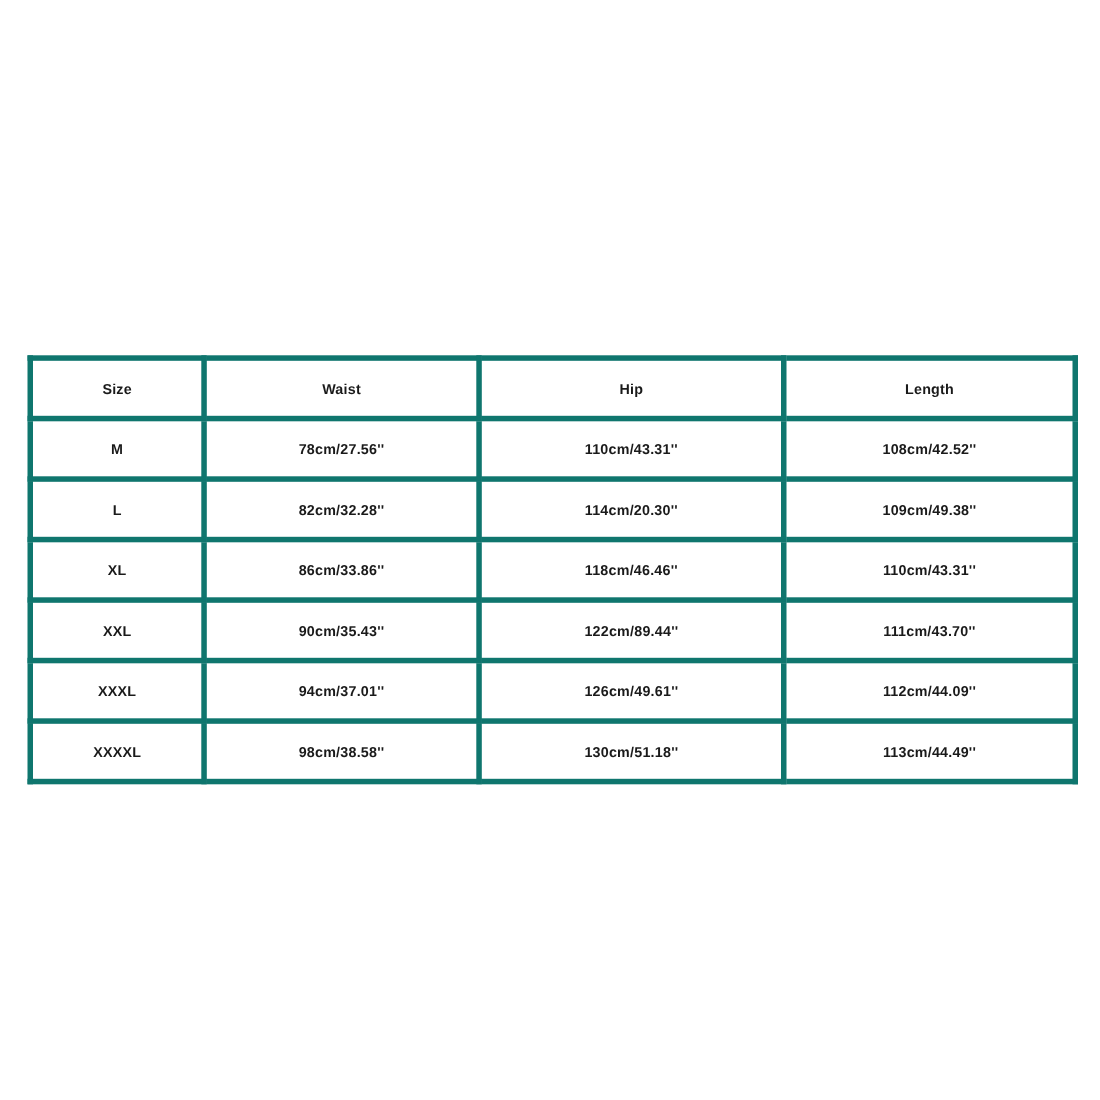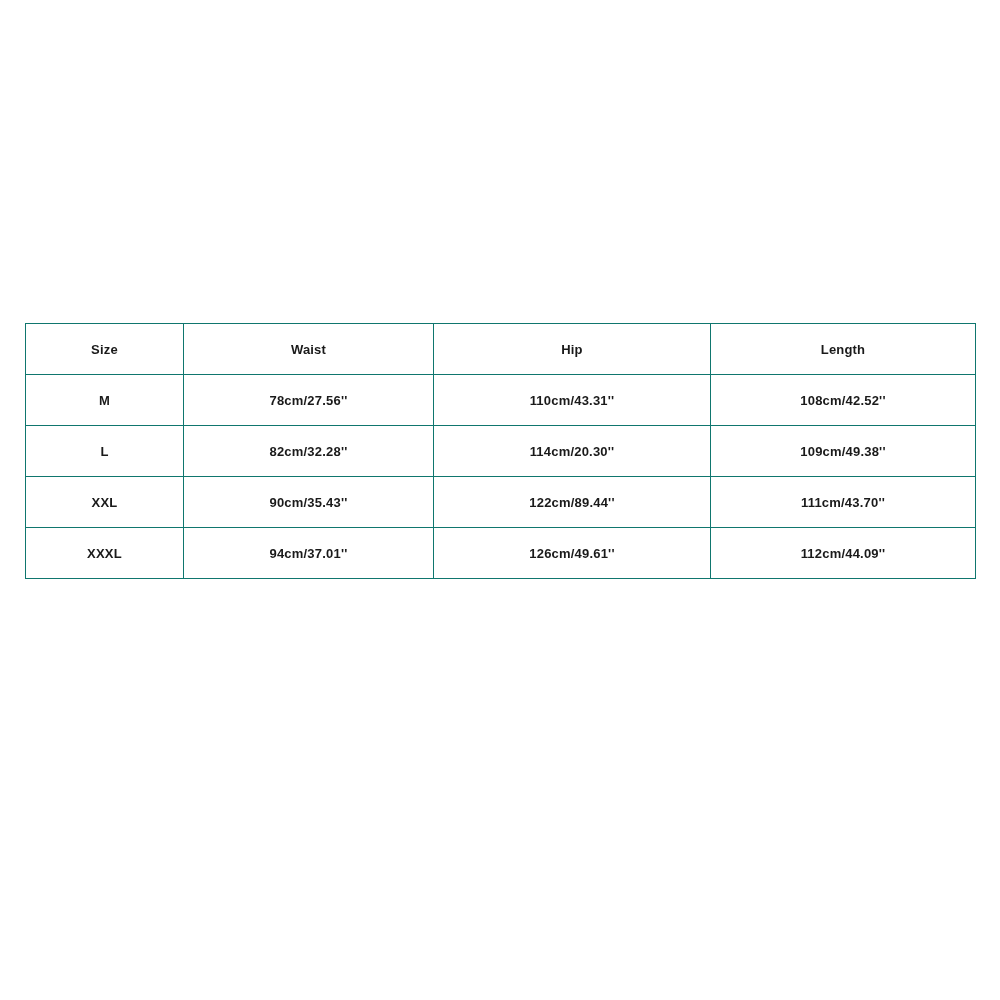--- a/index.html
+++ b/index.html
@@ -29,21 +29,21 @@
     top: 323px;
     width: 950px;
   }
   table.size-table {
     border-collapse: collapse;
     width: 950px;
     table-layout: fixed;
   }
   table.size-table th,
   table.size-table td {
-    border: 1px solid #0f766e;
+    border: 5px solid #0f766e;
     height: 50px;
     text-align: center;
     vertical-align: middle;
     font-size: 13px;
     font-weight: bold;
     color: #1a1a1a;
     padding: 0;
     letter-spacing: 0.2px;
   }
   table.size-table th {
@@ -81,27 +81,39 @@
           <td>110cm/43.31''</td>
           <td>108cm/42.52''</td>
         </tr>
         <tr>
           <td>L</td>
           <td>82cm/32.28''</td>
           <td>114cm/20.30''</td>
           <td>109cm/49.38''</td>
         </tr>
         <tr>
+          <td>XL</td>
+          <td>86cm/33.86''</td>
+          <td>118cm/46.46''</td>
+          <td>110cm/43.31''</td>
+        </tr>
+        <tr>
           <td>XXL</td>
           <td>90cm/35.43''</td>
           <td>122cm/89.44''</td>
           <td>111cm/43.70''</td>
         </tr>
         <tr>
           <td>XXXL</td>
           <td>94cm/37.01''</td>
           <td>126cm/49.61''</td>
           <td>112cm/44.09''</td>
         </tr>
+        <tr>
+          <td>XXXXL</td>
+          <td>98cm/38.58''</td>
+          <td>130cm/51.18''</td>
+          <td>113cm/44.49''</td>
+        </tr>
       </tbody>
     </table>
   </div>
 </div>
 
 </body></html>

